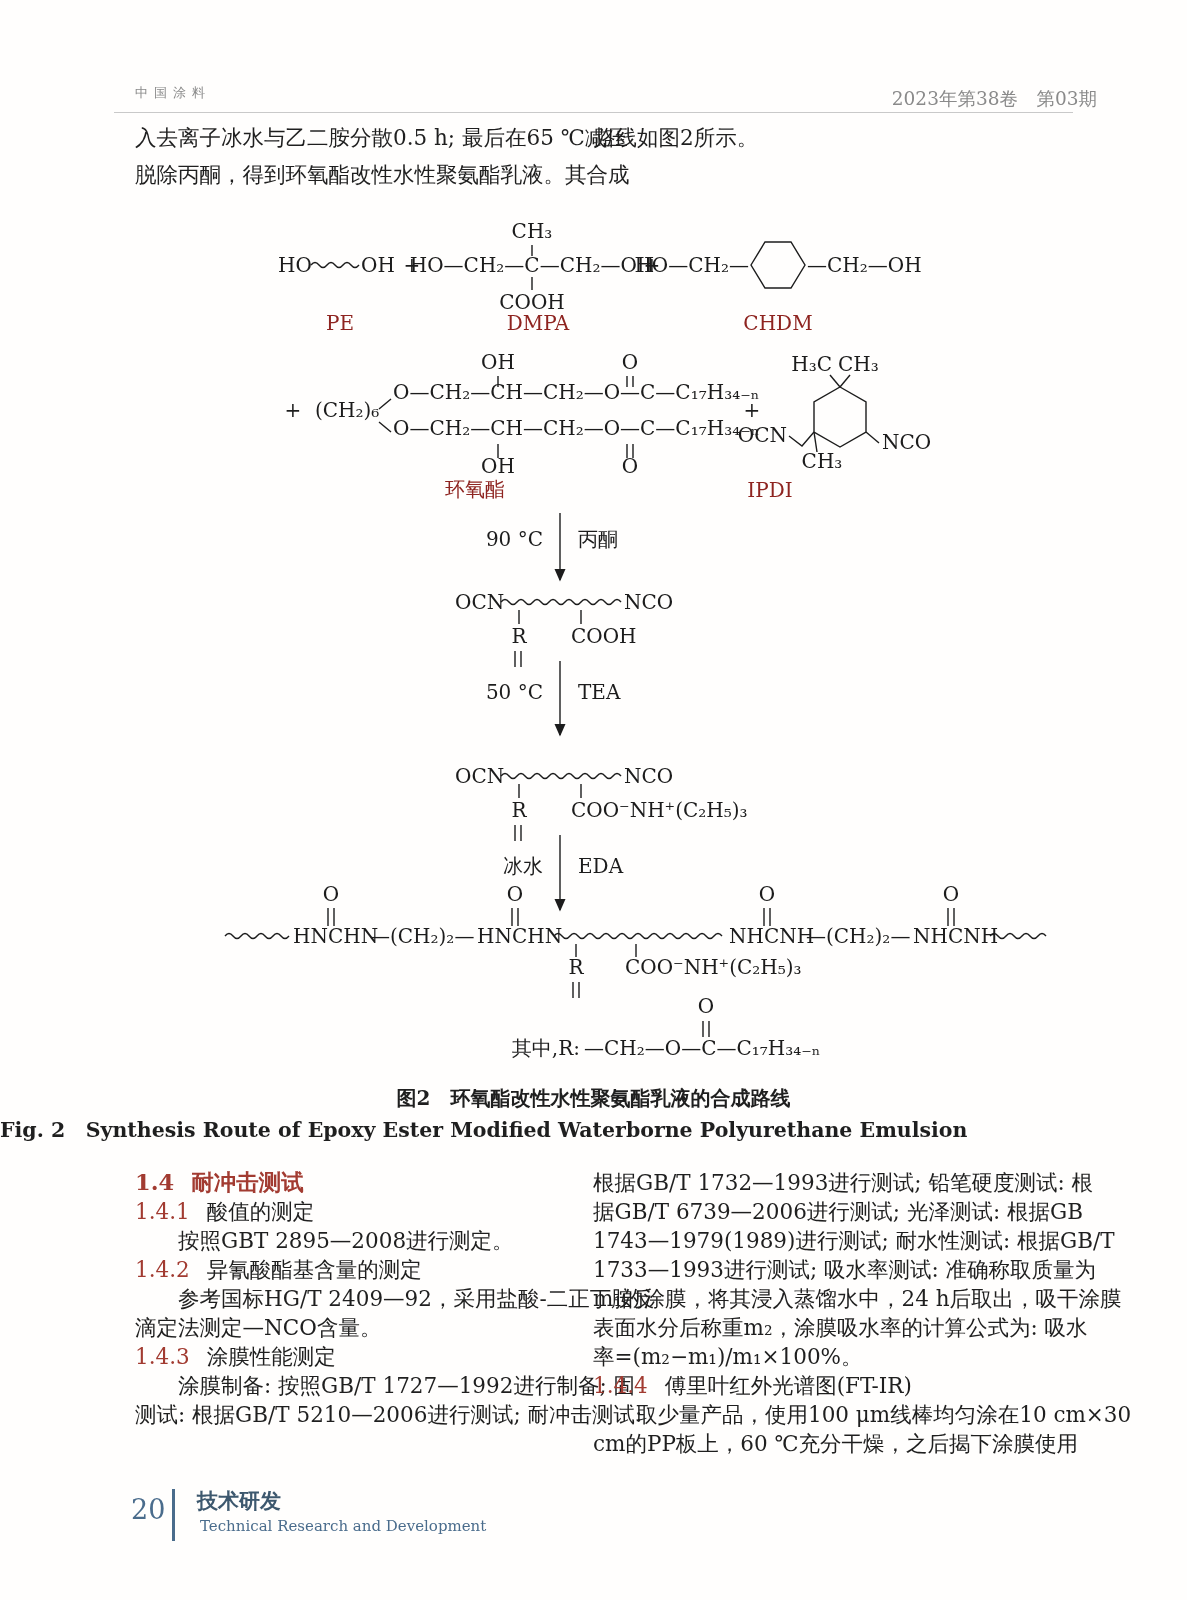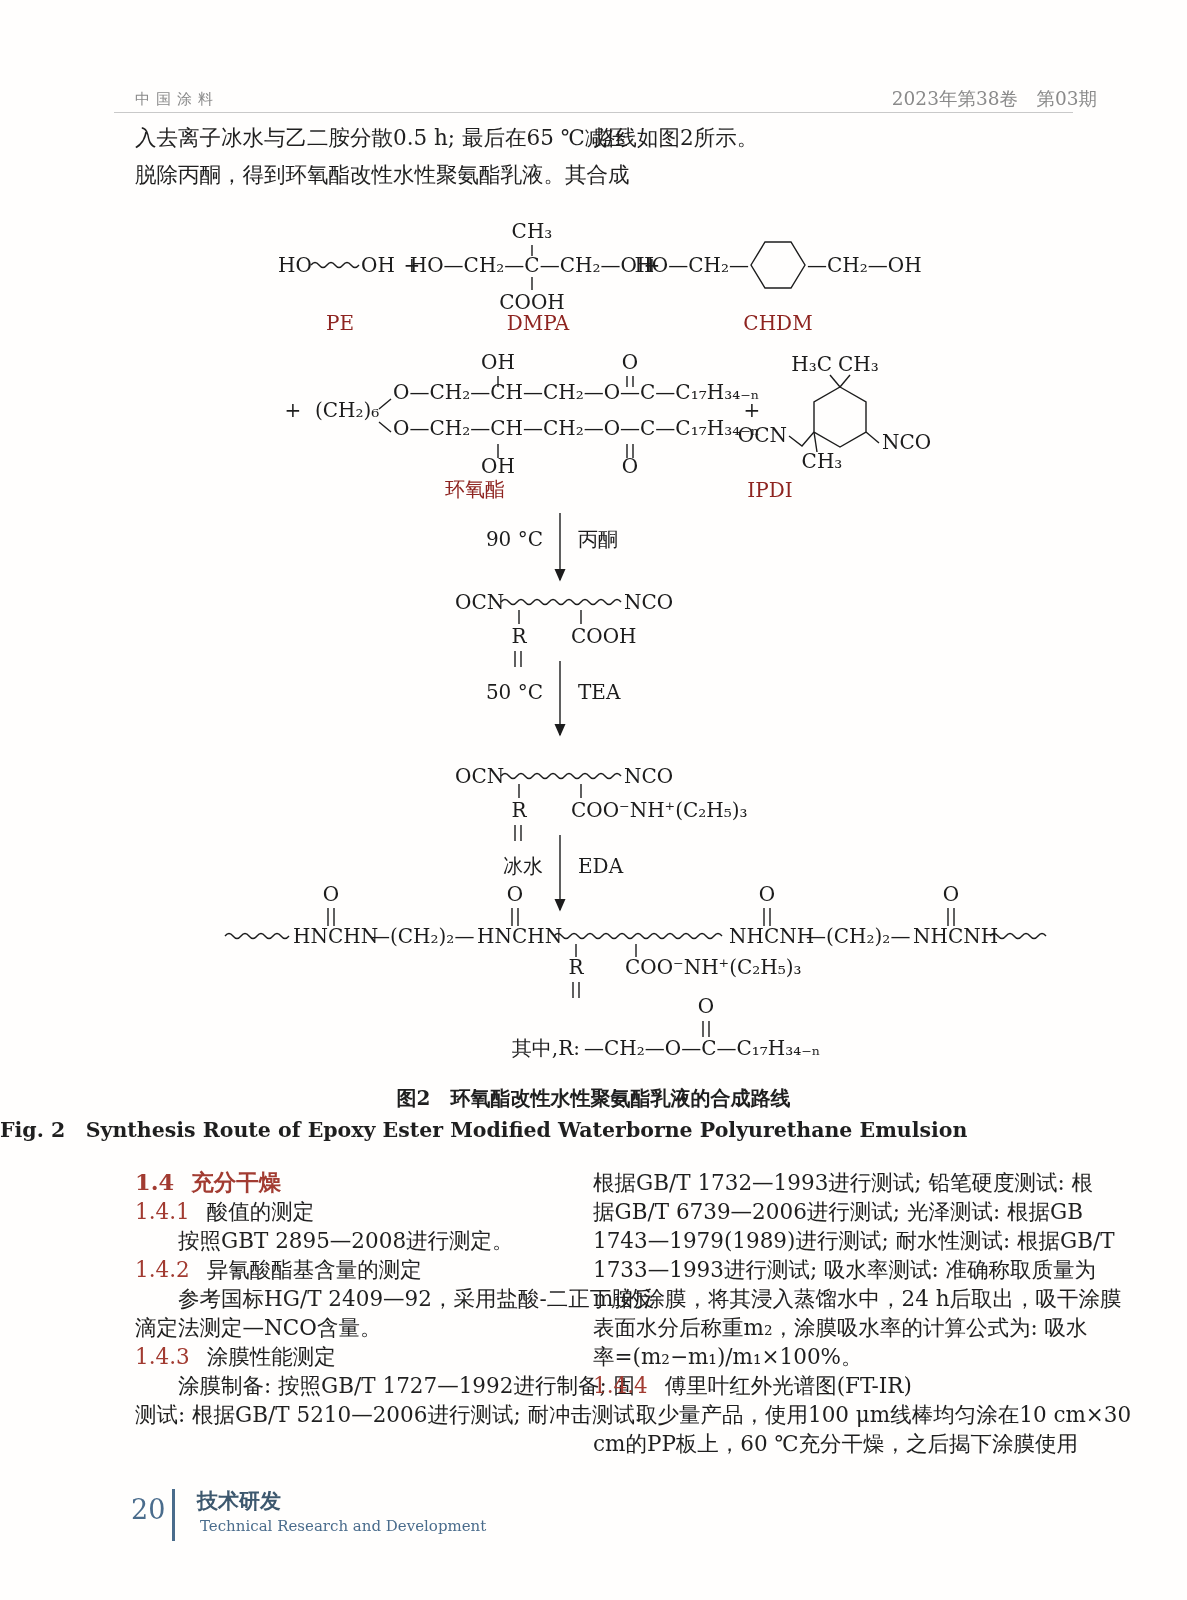--- a/index.html
+++ b/index.html
@@ -4,21 +4,21 @@
 <style>
   :root{
     --text:#1f1f1f; --red:#a23b31; --label-red:#8e2420;
     --muted:#8a8a8a; --rule:#c9c9c9; --fblue:#4a6c8c; --fdark:#3d586e;
   }
   *{box-sizing:border-box}
   body{margin:0;background:#e8e8e8}
   .page{position:relative;width:1187px;height:1600px;background:#fffefd;margin:0 auto;
         font-family:"DejaVu Serif","Liberation Serif",serif;color:var(--text);overflow:hidden}
   .abs{position:absolute}
-  .hdr-left{left:135px;top:90px;font-size:15px;color:var(--muted);letter-spacing:6px}
+  .hdr-left{left:135px;top:84px;font-size:13px;color:var(--muted);letter-spacing:6px}
   .hdr-right{left:864px;top:86px;width:233px;text-align:right;font-size:18.5px;color:var(--muted)}
   .hdr-rule{left:114px;top:112px;width:959px;height:1px;background:var(--rule)}
   .intro{font-size:21.5px;white-space:nowrap}
   .il1{left:135px;top:123px}
   .il2{left:135px;top:160px}
   .ir1{left:594px;top:123px}
   .diagram{left:130px;top:205px}
   svg text{font-family:"DejaVu Serif","Liberation Serif",serif;font-size:20px;fill:#1c1c1c}
   svg .ln{stroke:#1c1c1c;stroke-width:1.4;fill:none}
   svg .lbl{fill:var(--label-red)}
@@ -193,21 +193,21 @@
       <text x="576" y="808" text-anchor="middle">O</text>
       <line class="ln" x1="573" y1="816" x2="573" y2="832"></line>
       <line class="ln" x1="579" y1="816" x2="579" y2="832"></line>
     </g>
   </svg>
 
   <div class="abs cap-zh">图2　环氧酯改性水性聚氨酯乳液的合成路线</div>
   <div class="abs cap-en">Fig. 2　Synthesis Route of Epoxy Ester Modified Waterborne Polyurethane Emulsion</div>
 
   <div class="col col-left">
-    <div class="tl h2"><span class="num">1.4</span><span>充分干燥</span></div>
+    <div class="tl h2"><span class="num">1.4</span><span>耐冲击测试</span></div>
     <div class="tl"><span class="num">1.4.1</span><span>酸值的测定</span></div>
     <div class="tl ind"><span>按照GBT 2895—2008进行测定。</span></div>
     <div class="tl"><span class="num">1.4.2</span><span>异氰酸酯基含量的测定</span></div>
     <div class="tl ind"><span>参考国标HG/T 2409—92，采用盐酸-二正丁胺反</span></div>
     <div class="tl"><span>滴定法测定—NCO含量。</span></div>
     <div class="tl"><span class="num">1.4.3</span><span>涂膜性能测定</span></div>
     <div class="tl ind"><span>涂膜制备: 按照GB/T 1727—1992进行制备; 固</span></div>
     <div class="tl"><span>测试: 根据GB/T 5210—2006进行测试; 耐冲击测试:</span></div>
   </div>
 

